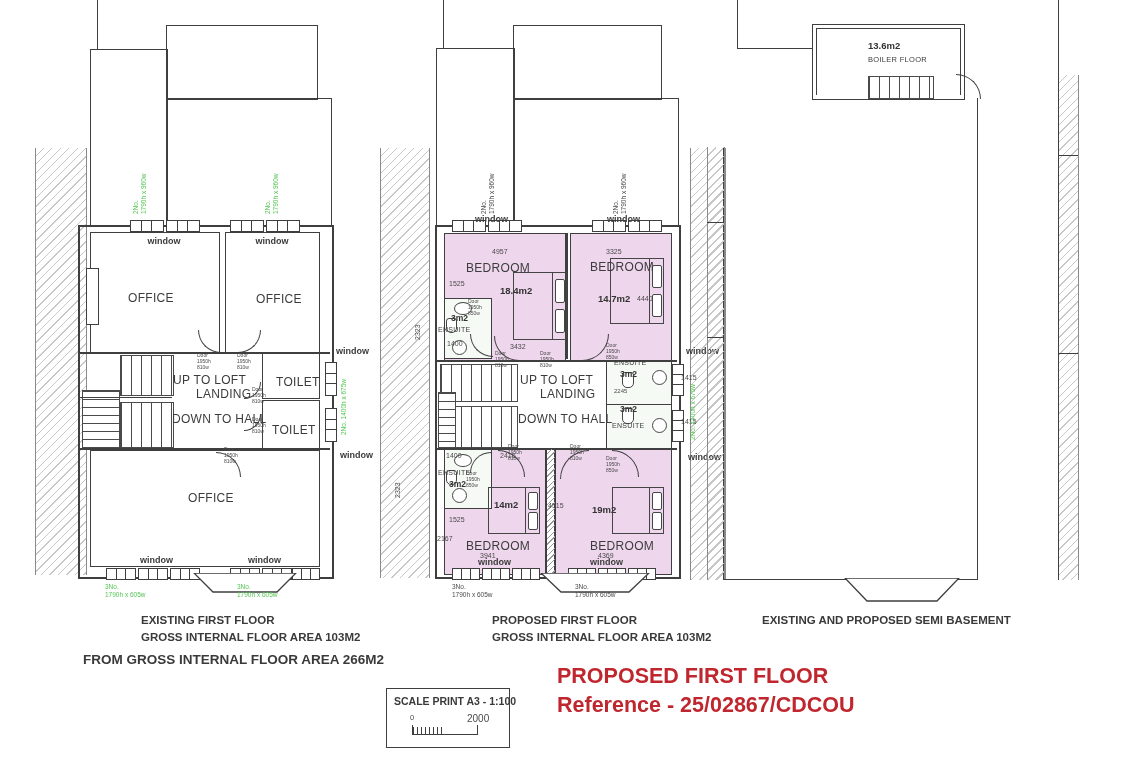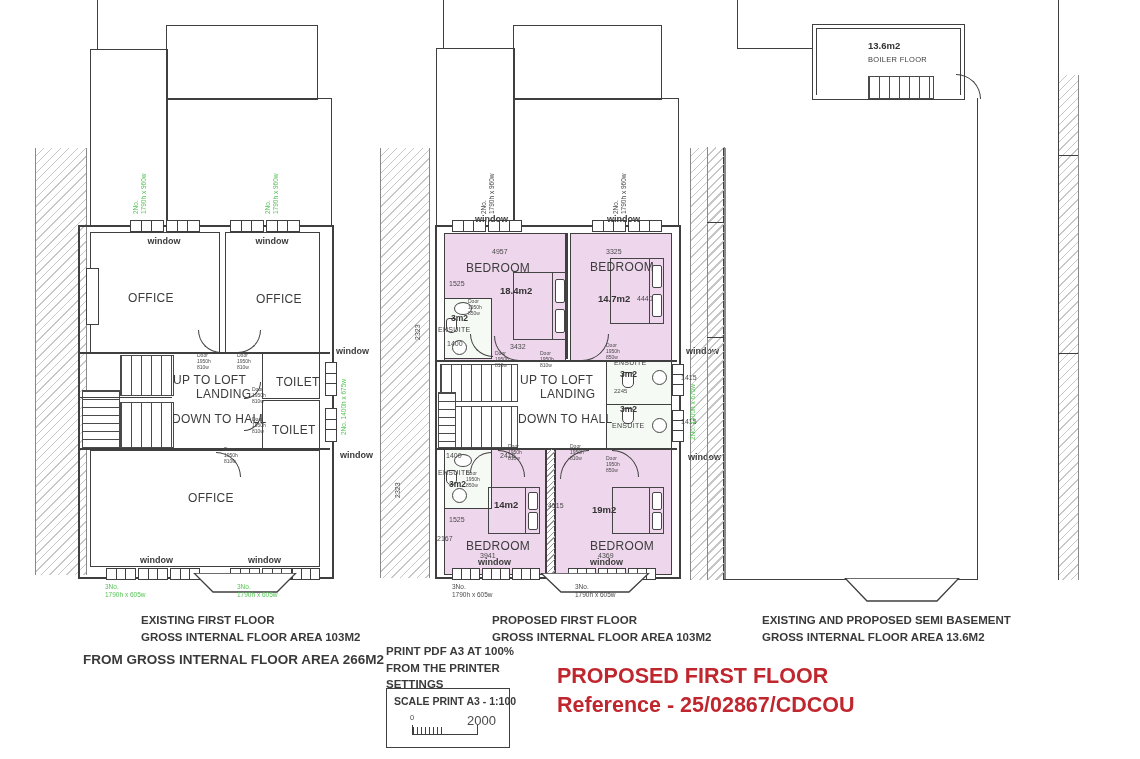--- a/index.html
+++ b/index.html
@@ -333,35 +333,29 @@
   <div class="cap" style="left:141px;top:612px;">
     <div>EXISTING FIRST FLOOR</div>
     <div>GROSS INTERNAL FLOOR AREA 103M2</div>
   </div>
   <div class="cap" style="left:492px;top:612px;">
     <div>PROPOSED FIRST FLOOR</div>
     <div>GROSS INTERNAL FLOOR AREA 103M2</div>
   </div>
   <div class="cap" style="left:762px;top:612px;">
     <div>EXISTING AND PROPOSED SEMI BASEMENT</div>
-    <div>GROSS INTERNAL FLOOR AREA 13.6M2</div>
   </div>
   <div class="t" style="left:83px;top:652px;font-size:13.5px;font-weight:700;color:#3a3a3a;">FROM GROSS INTERNAL FLOOR AREA 266M2</div>
 
-  <div class="cap" style="left:386px;top:643px;">
-    <div>PRINT PDF A3 AT 100%</div>
-    <div>FROM THE PRINTER</div>
-    <div>SETTINGS</div>
-  </div>
 
   <div class="abs" style="left:386px;top:688px;width:122px;height:58px;border:1.5px solid #3f3f3f;">
     <div class="t" style="left:7px;top:6px;font-size:10.5px;font-weight:700;color:#3a3a3a;">SCALE PRINT A3 - 1:100</div>
     <div class="t dim" style="left:23px;top:24px;font-size:7.5px;">0</div>
     <div class="t dim" style="left:48px;top:24px;font-size:7.5px;margin-top:48px;">1000</div>
-    <div class="t dim" style="left:80px;top:24px;font-size:13px;">2000</div>
+    <div class="t dim" style="left:80px;top:24px;font-size:10px;">2000</div>
     <div class="abs" style="left:25px;top:36px;width:64px;height:9px;border-bottom:1.5px solid #3f3f3f;border-left:1.5px solid #3f3f3f;border-right:1.5px solid #3f3f3f;">
       <div class="abs" style="left:0;top:2px;width:32px;height:7px;background:repeating-linear-gradient(90deg,#3f3f3f 0 1px,rgba(0,0,0,0) 1px 4px);"></div>
     </div>
   </div>
 
   <div class="abs red" style="left:557px;top:662px;font-size:21.5px;font-weight:700;line-height:28.5px;white-space:nowrap;">
     <div>PROPOSED FIRST FLOOR</div>
     <div>Reference - 25/02867/CDCOU</div>
   </div>
 

